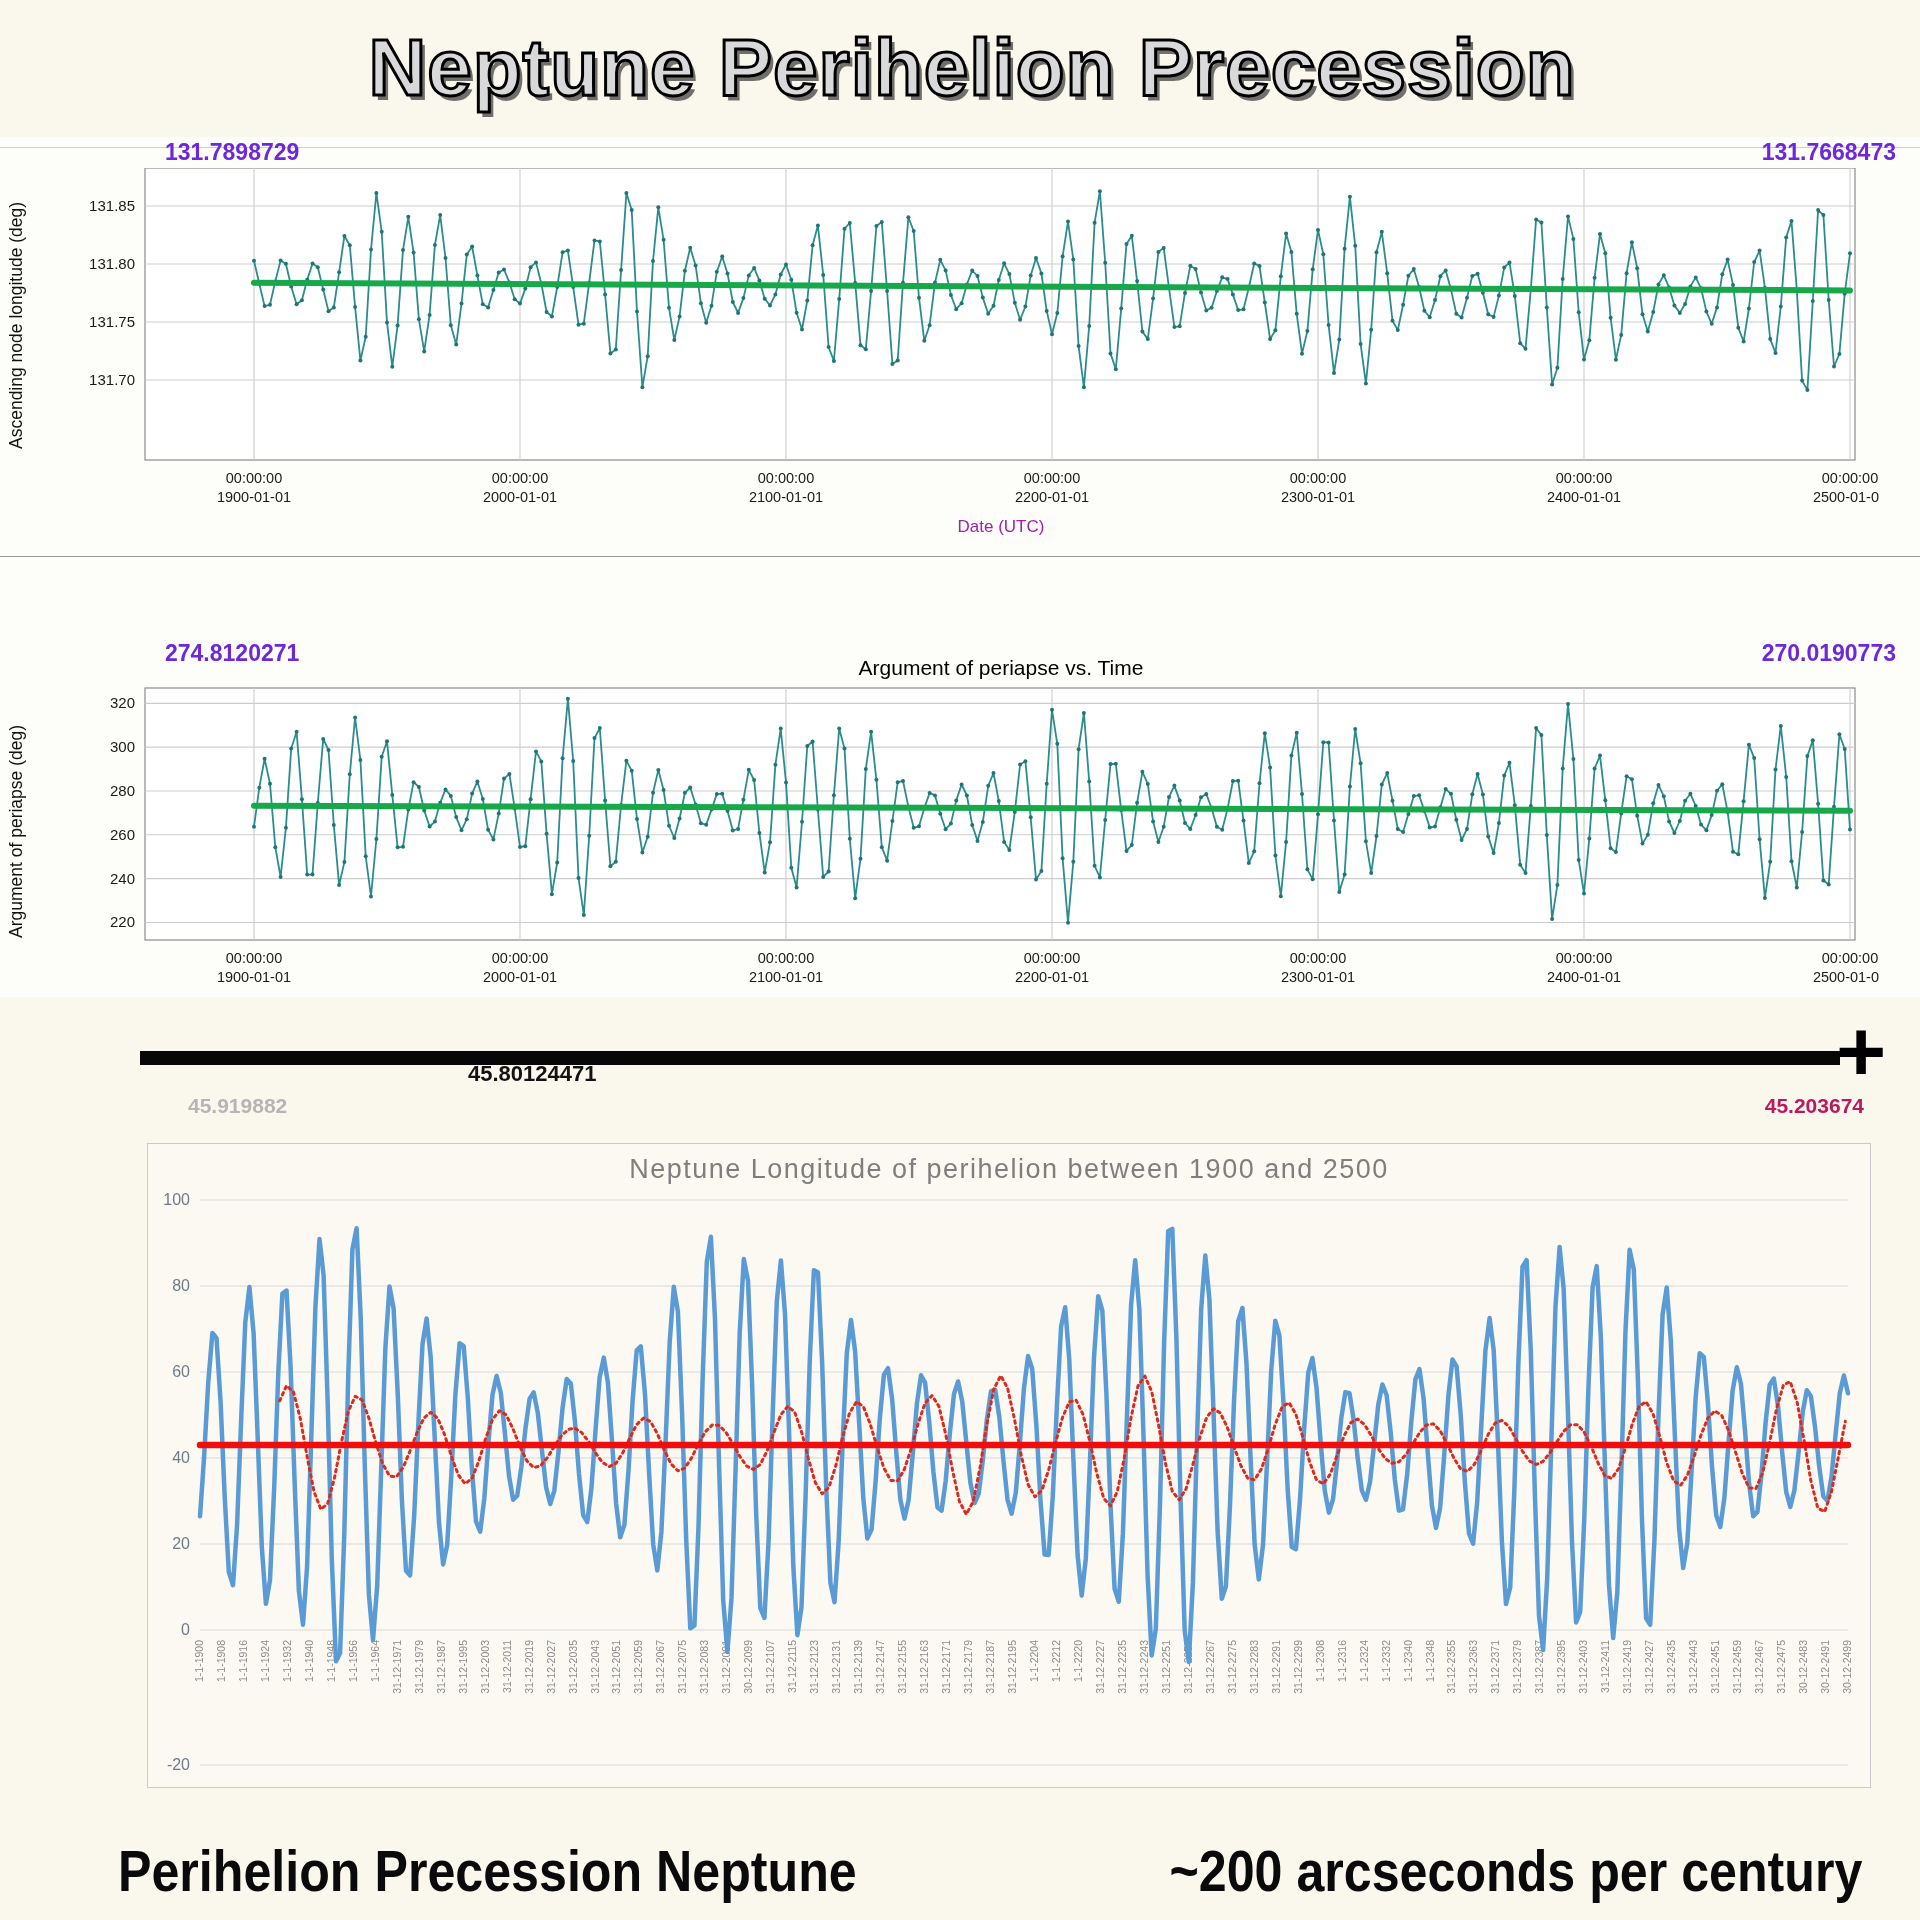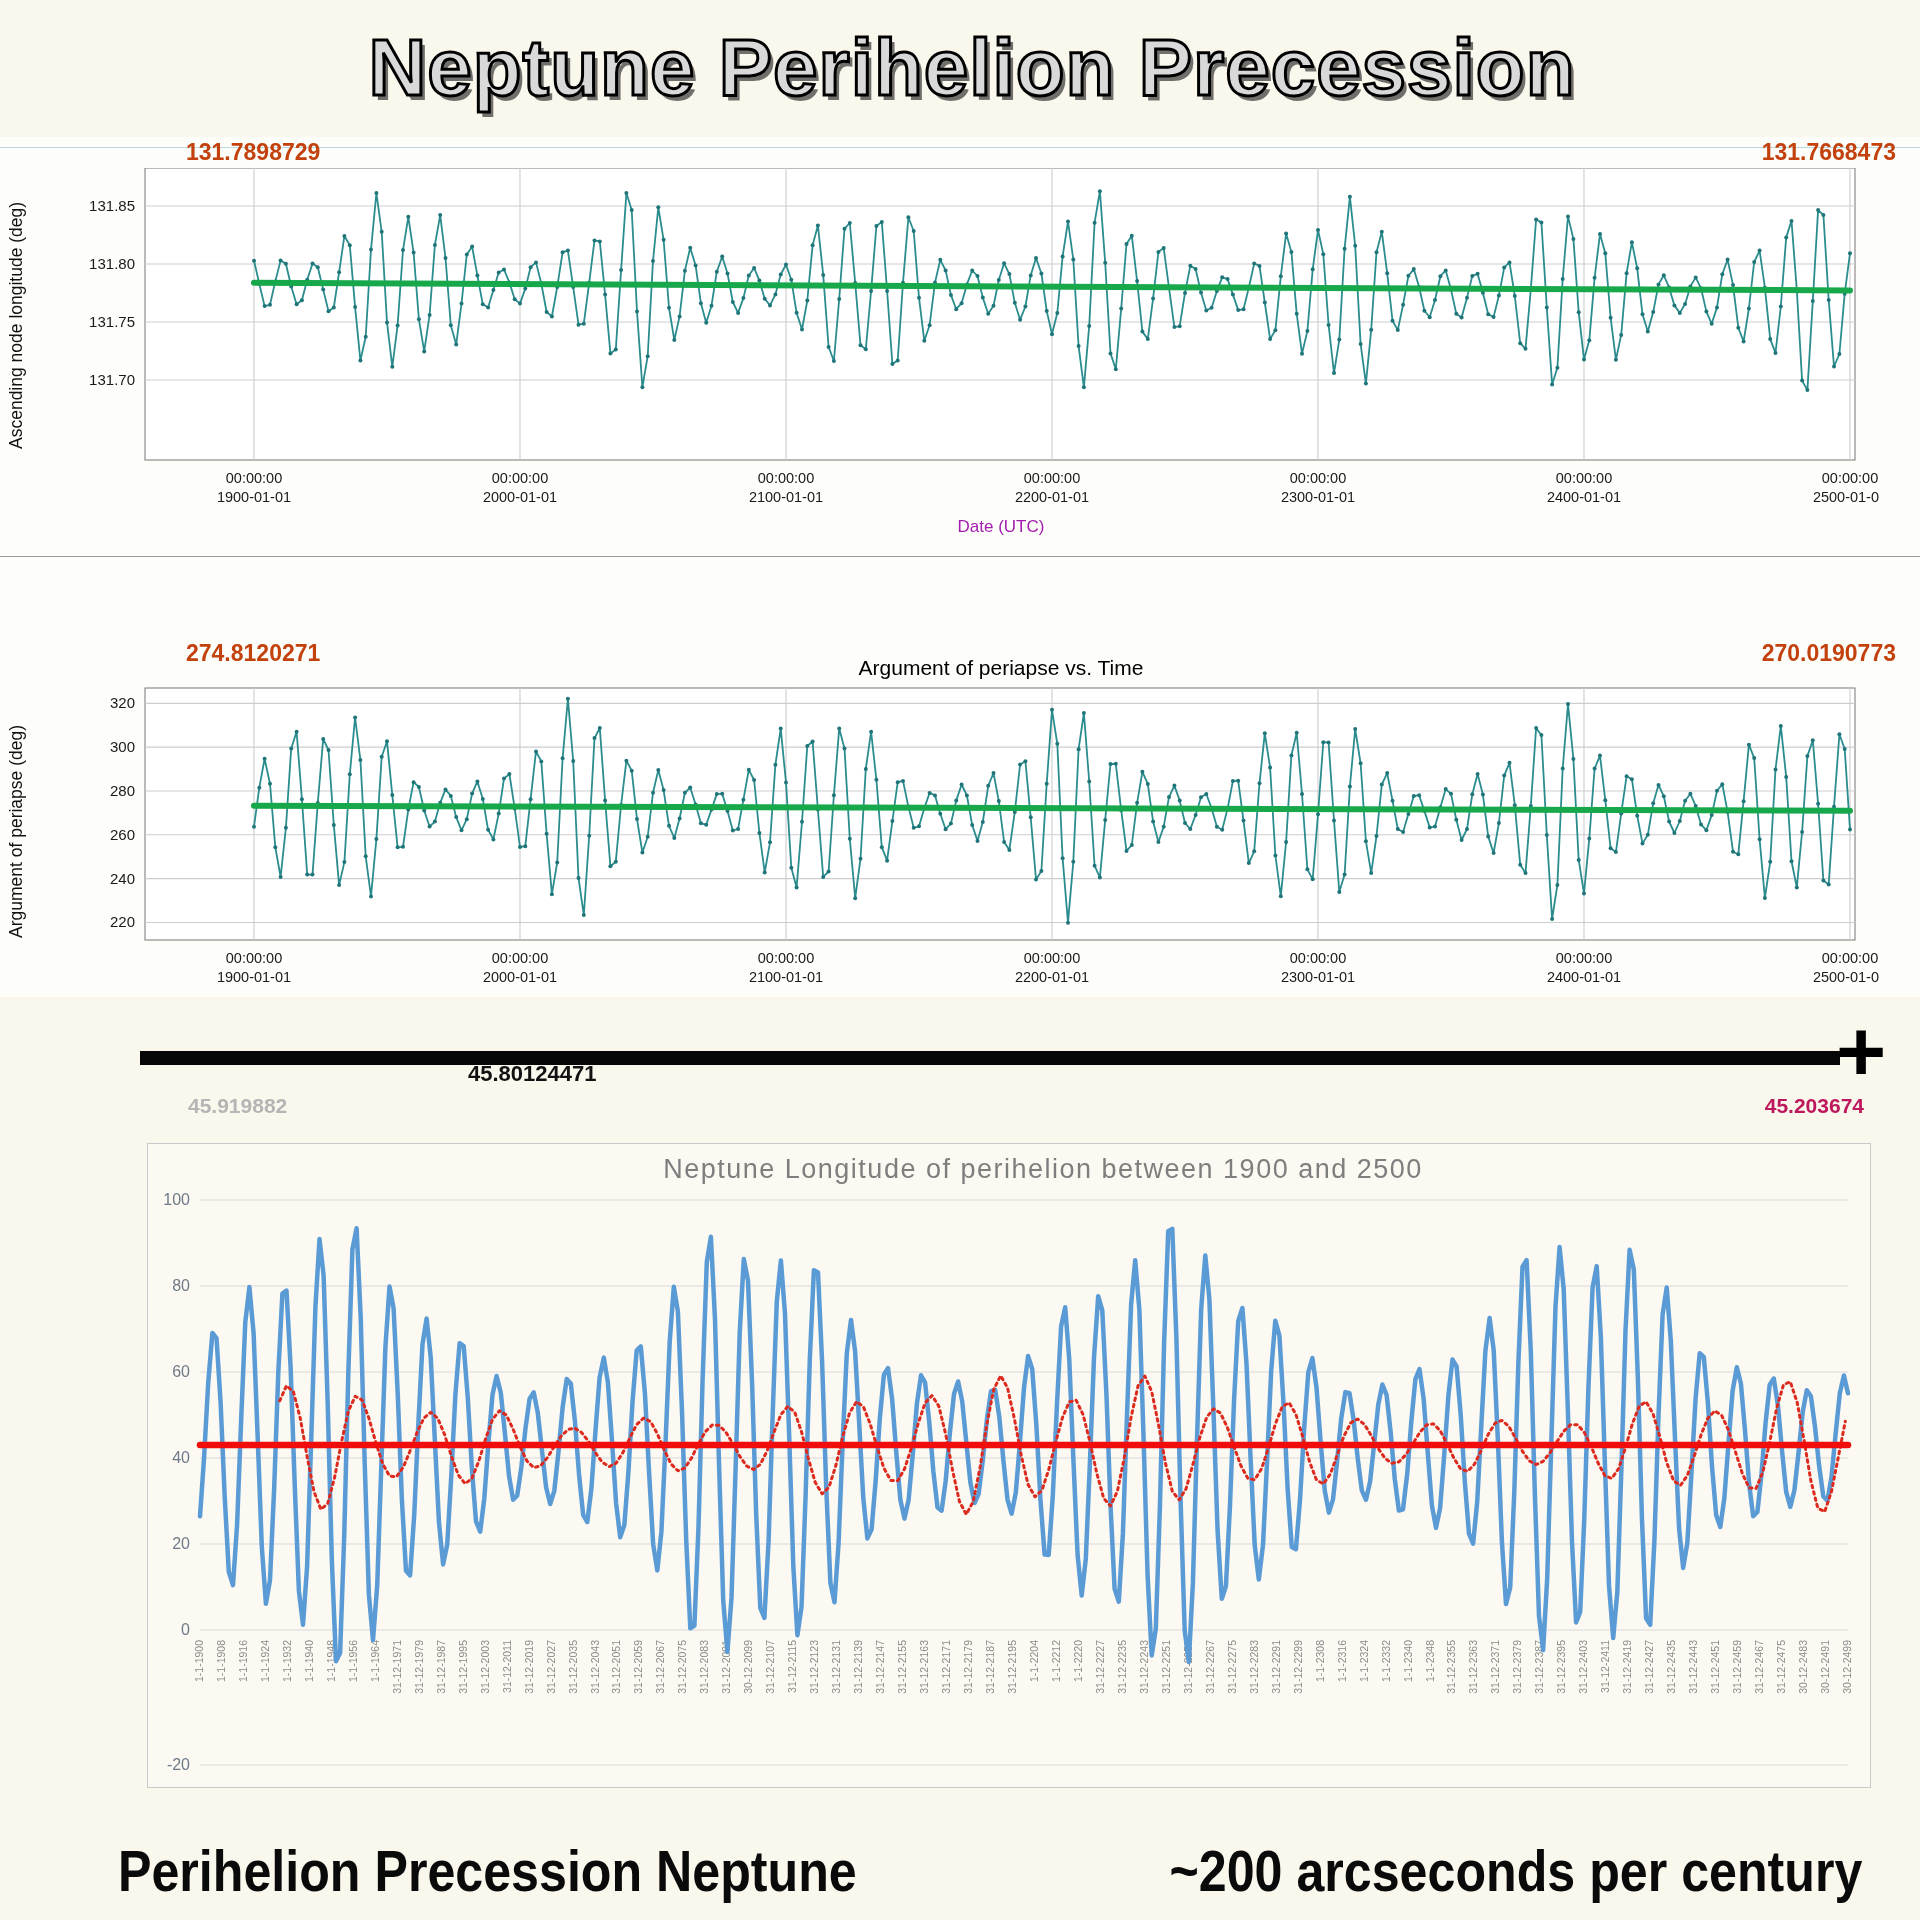--- a/index.html
+++ b/index.html
@@ -3,21 +3,21 @@
 <meta charset="utf-8">
 <style>
   html,body{margin:0;padding:0;}
   .page{position:relative;width:1920px;height:1920px;background:#FAF7ED;overflow:hidden;
         font-family:"Liberation Sans",sans-serif;color:#111;}
   .band{position:absolute;left:0;top:137px;width:1920px;height:860px;background:#FDFDFA;}
   .hairline{position:absolute;left:0;top:147px;width:1920px;height:1px;background:#BCD7E4;}
   .main-title{position:absolute;top:10px;left:0;width:100%;margin:12px;text-align:center;
         font-size:80px;font-weight:700;letter-spacing:1px;color:#D9D9D9;
         -webkit-text-stroke:3px #000;text-shadow:4px 5px 0 rgba(0,0,0,0.55);}
-  .num{position:absolute;font-size:23px;font-weight:700;color:#c2410c;margin-left:21px;}
+  .num{position:absolute;font-size:23px;font-weight:700;color:#6d28d9;}
   .num-l1{left:165px;top:139px;}
   .num-r1{right:24px;top:139px;}
   .num-l2{left:165px;top:640px;}
   .num-r2{right:24px;top:640px;}
   .ctitle{position:absolute;left:145px;width:1712px;text-align:center;font-size:21px;color:#000;}
   .ct1{top:152px;}
   .ct2{top:656px;}
   .vlabel{position:absolute;writing-mode:vertical-rl;transform:rotate(180deg);
         font-size:17.5px;color:#111;text-align:center;width:24px;}
   .vl1{left:6px;top:165px;height:320px;}
@@ -30,21 +30,21 @@
   .divider{position:absolute;left:0;top:556px;width:1920px;height:1px;background:#9A9A9A;}
   .bar{position:absolute;left:140px;top:1051px;width:1700px;height:14px;background:#070707;}
   .plus{position:absolute;left:1836px;top:1008px;font-size:86px;font-weight:700;color:#000;line-height:1;}
   .sv{position:absolute;font-weight:700;margin-left:30px;}
   .sv0{left:158px;top:1094px;font-size:21px;color:#B5B5B5;}
   .sv1{left:438px;top:1061px;font-size:22px;color:#121212;}
   .sv2{right:56px;top:1094px;font-size:21px;color:#be185d;}
   .panel{position:absolute;left:147px;top:1143px;width:1724px;height:645px;
         background:#FBF9F2;border:1px solid #CACACA;box-sizing:border-box;}
   .ctitle3{position:absolute;left:147px;top:1154px;width:1724px;text-align:center;
-        font-size:27px;color:#7E7E7E;letter-spacing:1.5px;padding-left:34px;}
+        font-size:27px;color:#7E7E7E;letter-spacing:1.5px;}
   .cap{position:absolute;top:1838px;font-size:57px;font-weight:700;color:#0A0A0A;letter-spacing:0;}
   .cap-l{left:118px;transform:scaleX(0.88);transform-origin:left center;}
   .cap-r{right:58px;transform:scaleX(0.88);transform-origin:right center;}
 </style>
 </head>
 <body>
 
 <div class="page">
   <div class="band"></div>
   <div class="hairline"></div>

